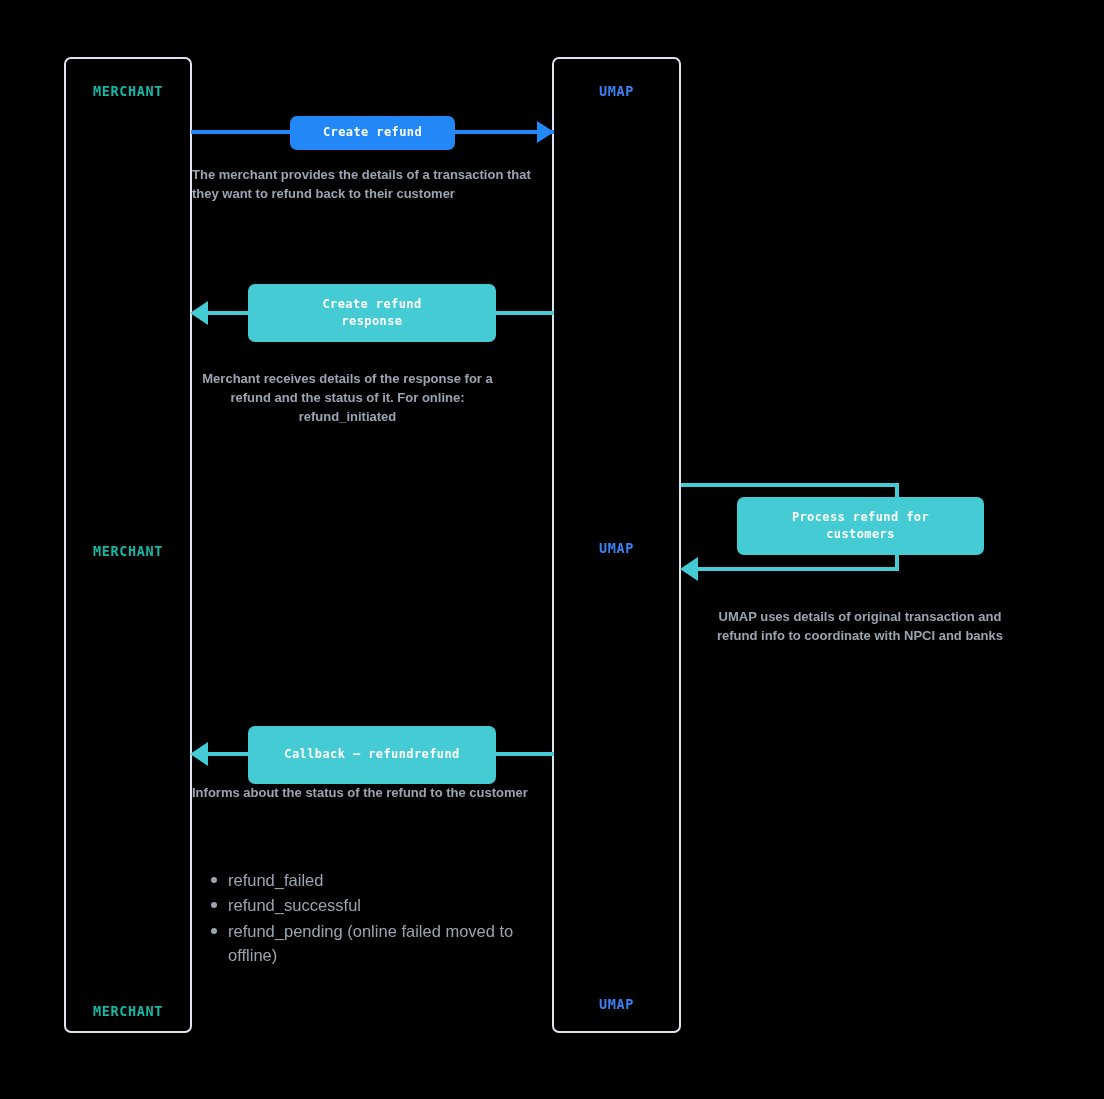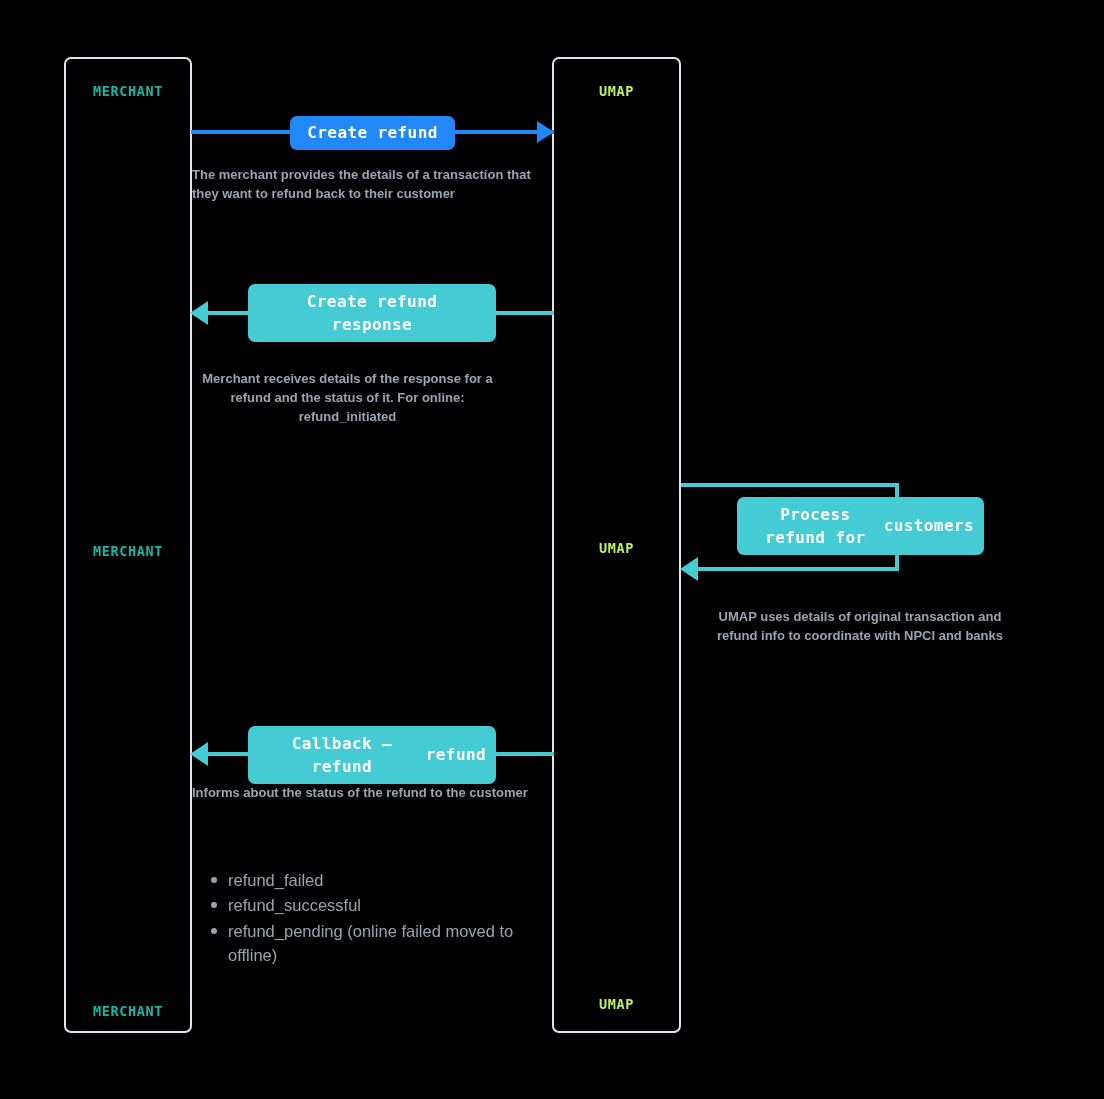--- a/index.html
+++ b/index.html
@@ -49,33 +49,33 @@
     width: 100%;
     text-align: center;
     font-family: "DejaVu Sans Mono", "Liberation Mono", monospace;
     font-weight: 700;
     font-size: 13.5px;
     letter-spacing: 0.6px;
     white-space: nowrap;
     user-select: none;
   }
   .label-merchant { color: #14b8a6; }
-  .label-umap { color: #bef264; }
+  .label-umap { color: #3b82f6; }
 
   
   .msg-box {
     position: absolute;
     border-radius: 7px;
     display: flex;
     align-items: center;
     justify-content: center;
     text-align: center;
     font-family: "DejaVu Sans Mono", "Liberation Mono", monospace;
     font-weight: 700;
-    font-size: 16px;
+    font-size: 12px;
     line-height: 1.45;
     color: #ffffff;
     letter-spacing: 0.4px;
     padding: 4px 10px;
     z-index: 6;
   }
   .msg-blue { background: #2388f7; }
   .msg-teal { background: #45cbd3; }
 
   
@@ -174,21 +174,21 @@
     <span>response</span>
   </div>
   <div class="note note-center" style="left:192px; top:369px; width:311px;">Merchant receives details of the response for a refund and the status of it. For online: refund_initiated</div>
 
   <div class="line line-h c-teal" style="left:681px; top:483px; width:218px;"></div>
 
   <div class="line line-v c-teal" style="left:895px; top:483px; height:88px;"></div>
 
   <div class="line line-h c-teal" style="left:698px; top:567px; width:201px;"></div>
   <div class="arrowhead arrow-left-teal" style="left:680px; top:557px;"></div>
-  <div class="msg-box msg-teal" style="left:737px; top:497px; width:247px; height:58px; flex-direction:row;">
+  <div class="msg-box msg-teal" style="left:737px; top:497px; width:247px; height:58px; flex-direction:column;">
     <span>Process refund for</span>
     <span>customers</span>
   </div>
   <div class="note note-center" style="left:700px; top:607px; width:320px;">UMAP uses details of original transaction and refund info to coordinate with NPCI and banks</div>
 
   <div class="line line-h c-teal" style="left:208px; top:752px; width:346px;"></div>
   <div class="arrowhead arrow-left-teal" style="left:190px; top:742px;"></div>
   <div class="msg-box msg-teal" style="left:248px; top:726px; width:248px; height:58px; ">
     <span>Callback — refund</span>
     <span>refund</span>

